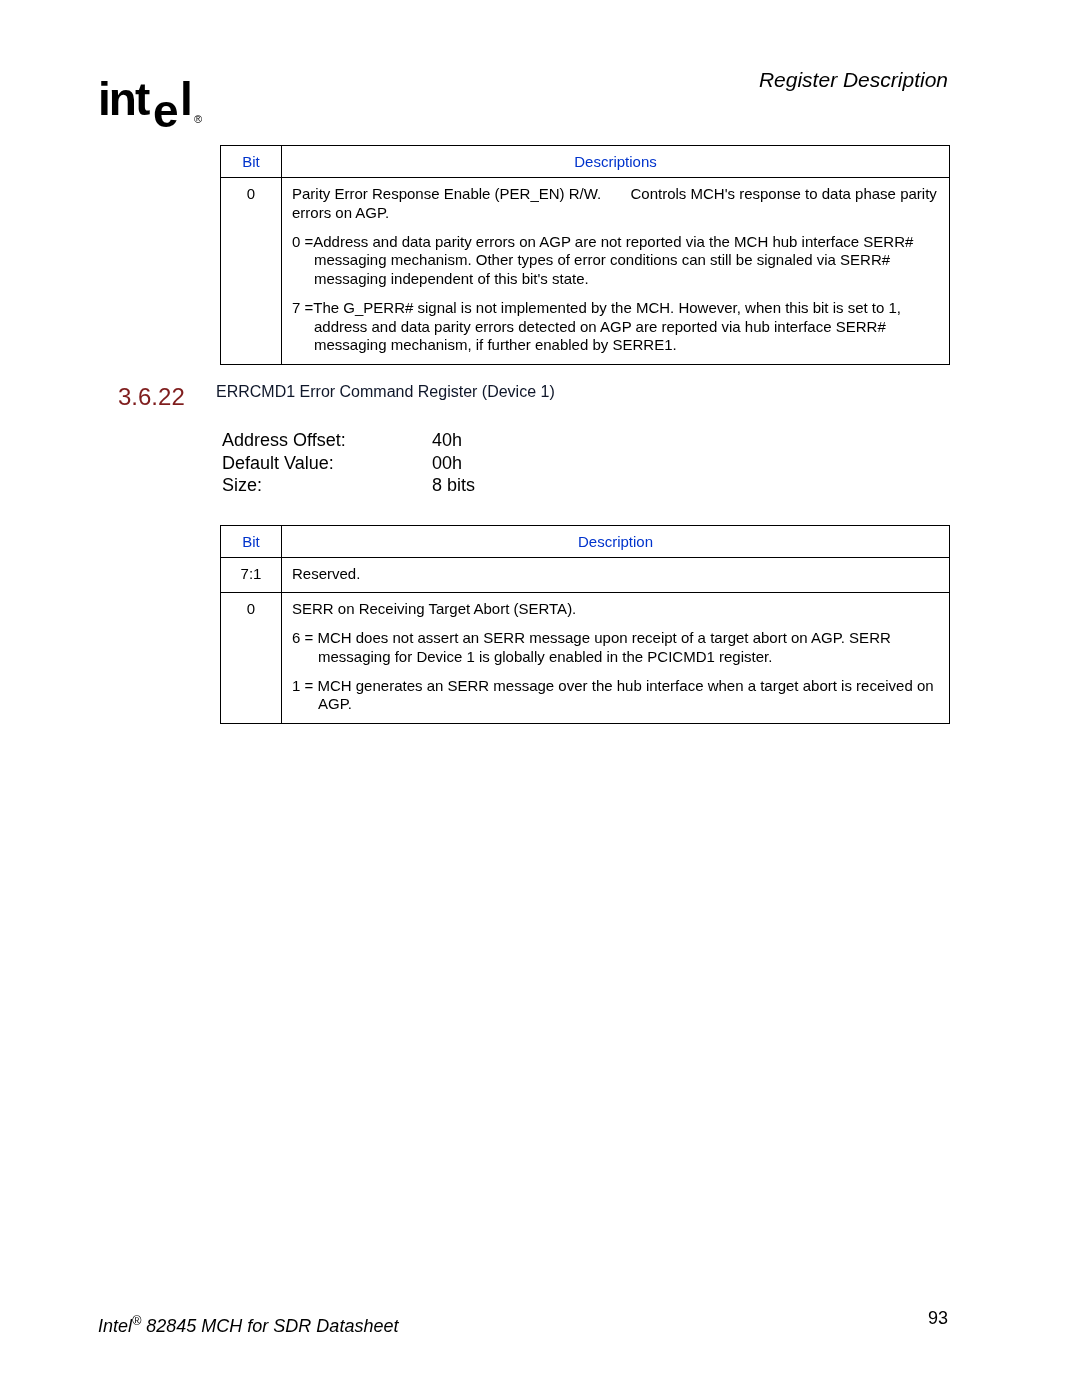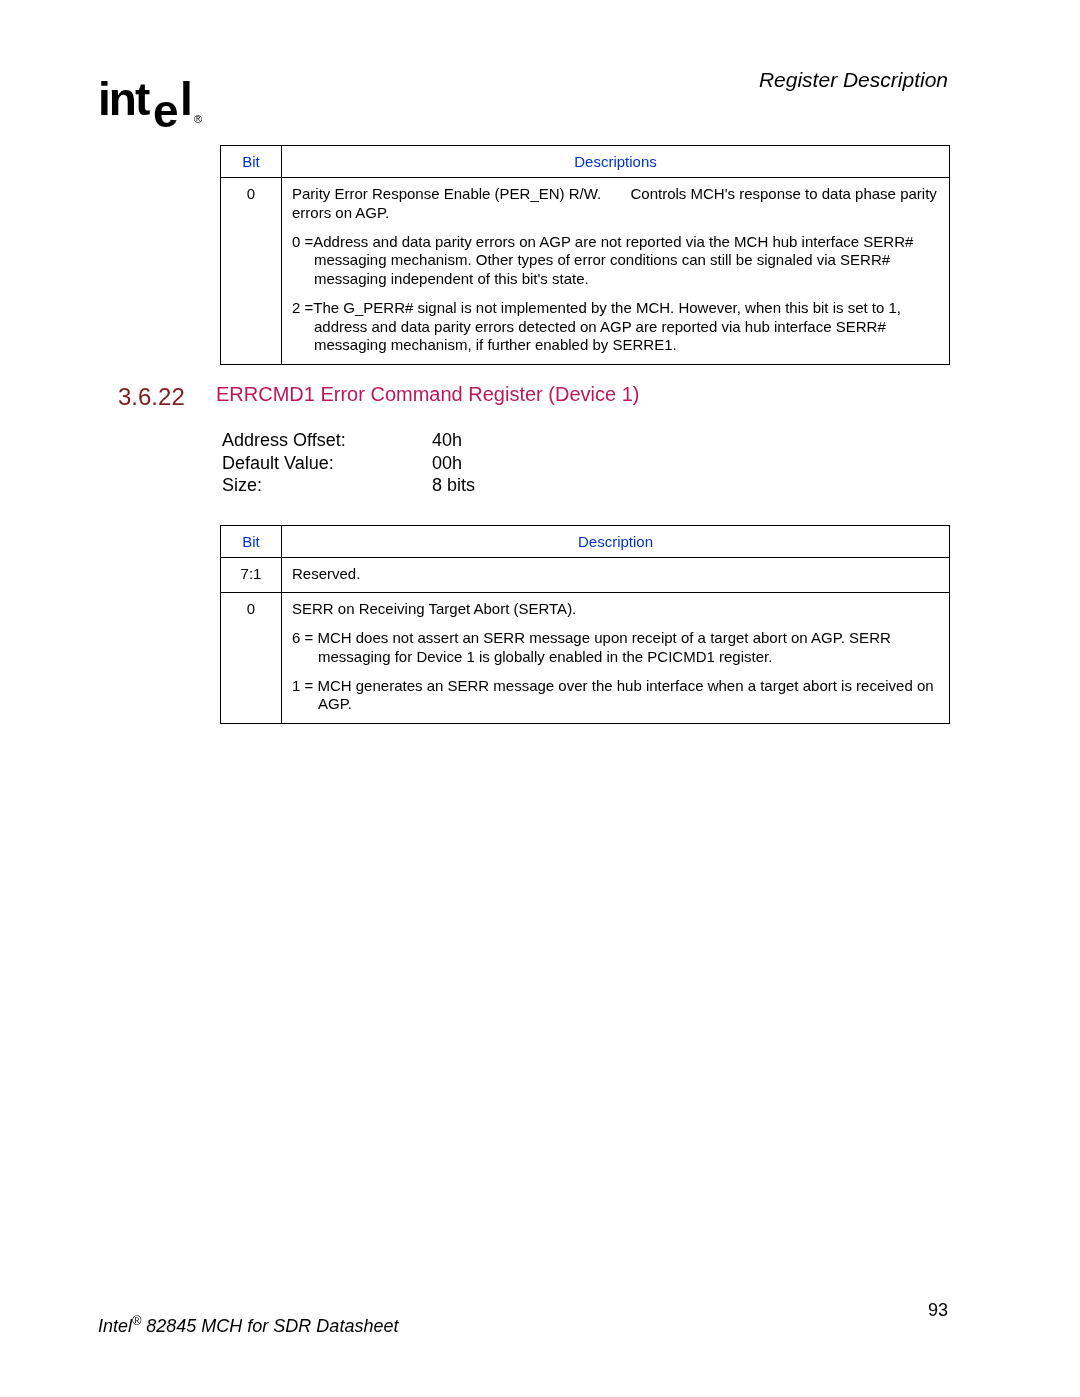--- a/index.html
+++ b/index.html
@@ -89,43 +89,43 @@
     display: inline-block;
     width: 98px;
     vertical-align: top;
     color: #7f1d1d;
     font-size: 24px;
     font-family: Arial, Helvetica, sans-serif;
     margin-left: -102px;
   }
   .section-title {
     display: inline;
-    color: #be185d;
-    font-size: 20px;
+    color: #0f172a;
+    font-size: 16px;
     font-family: Arial, Helvetica, sans-serif;
   }
   .info-list {
     font-size: 18px;
     margin: 4px 0 28px 2px;
   }
   .info-row { line-height: 1.25; }
   .info-label { display: inline-block; width: 205px; }
   .info-value { display: inline-block; }
   .footer {
     position: absolute;
     bottom: 60px;
     left: 98px;
     right: 132px;
     font-size: 18px;
     font-style: italic;
   }
   .page-num {
     position: absolute;
     right: 0;
-    bottom: 16px;
+    bottom: 8px;
     font-style: normal;
   }
   sup { font-size: 0.7em; }
 </style>
 </head>
 <body>
 <div class="page">
 
 <div class="header-title">Register Description</div>
 
@@ -149,21 +149,21 @@
     </thead>
     <tbody>
       <tr>
         <td class="bit-col">0</td>
         <td>
           <div class="desc-block">
             <p>
               <span>Parity Error Response Enable (PER_EN) R/W.</span>&nbsp;&nbsp;&nbsp;&nbsp;&nbsp;&nbsp;&nbsp;<span>Controls MCH's response to data phase parity errors on AGP.</span>
             </p>
             <p class="hang">0 =Address and data parity errors on AGP are not reported via the MCH hub interface SERR# messaging mechanism. Other types of error conditions can still be signaled via SERR# messaging independent of this bit's state.</p>
-            <p class="hang">2 =The G_PERR# signal is not implemented by the MCH. However, when this bit is set to 1, address and data parity errors detected on AGP are reported via hub interface SERR# messaging mechanism, if further enabled by SERRE1.</p>
+            <p class="hang">7 =The G_PERR# signal is not implemented by the MCH. However, when this bit is set to 1, address and data parity errors detected on AGP are reported via hub interface SERR# messaging mechanism, if further enabled by SERRE1.</p>
           </div>
         </td>
       </tr>
     </tbody>
   </table>
 
   <div class="section-row">
     <span class="section-num">3.6.22</span><span class="section-title">ERRCMD1 Error Command Register (Device 1)</span>
   </div>
 

